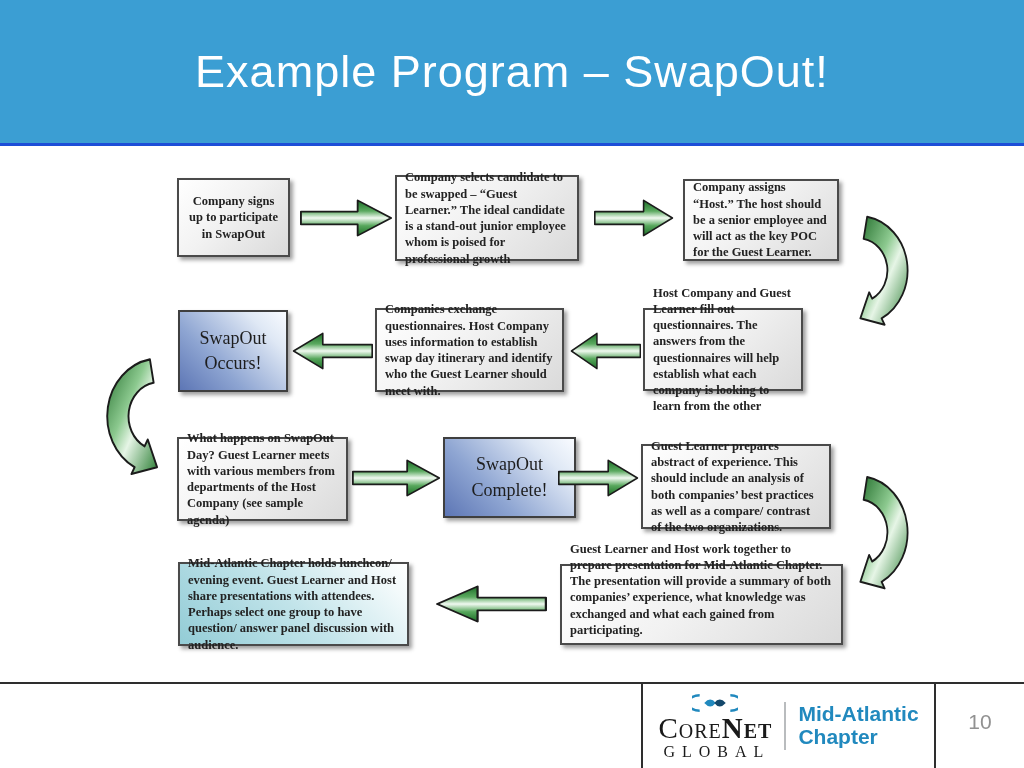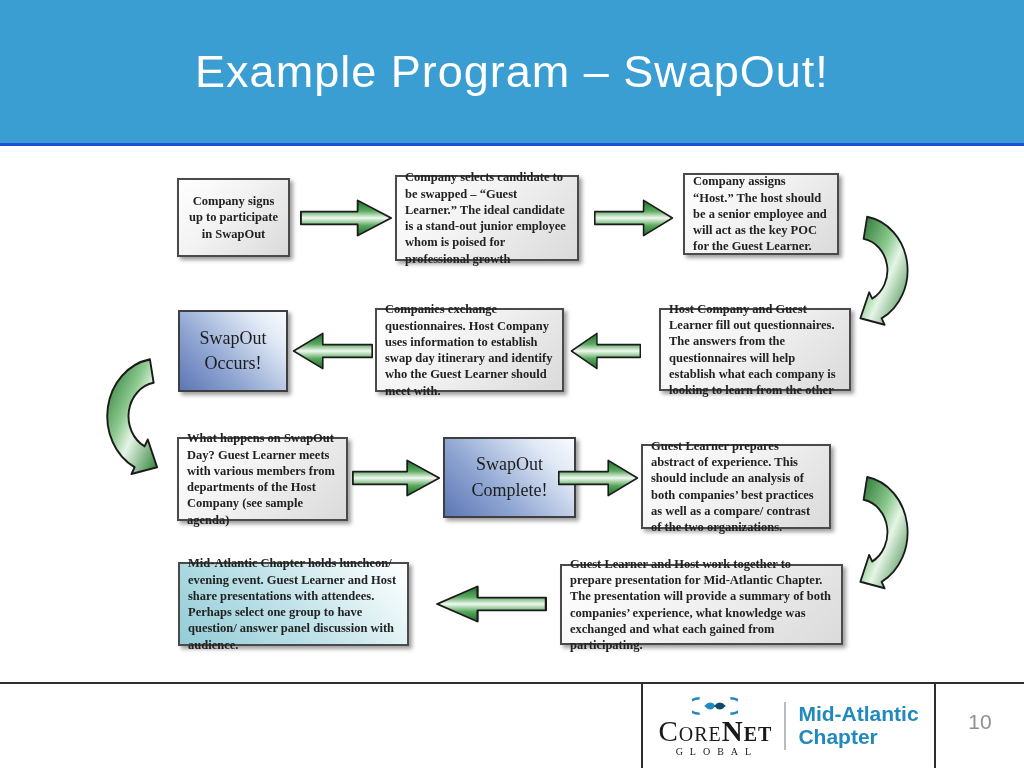--- a/index.html
+++ b/index.html
@@ -19,29 +19,29 @@
         display:flex;align-items:center;
         font-family:"Liberation Serif",serif;font-weight:bold;
         font-size:12.5px;line-height:1.3;color:#222;padding:5px 8px;text-align:left;}
   .fbox.center{justify-content:center;text-align:center;align-items:center;}
   .fbox.blue{background:linear-gradient(45deg,#5d76b5 0%,#8ea5d2 35%,#dfe8f5 78%,#f8fbff 100%);
              font-weight:normal;font-size:18px;line-height:1.4;color:#1d1d1d;border-color:#3f3f3f;}
   .fbox.cyan{background:linear-gradient(45deg,#93ccd6 0%,#c2e4ea 50%,#f3fafb 88%,#ffffff 100%);}
 
   #b1 {left:177px;top:178px;width:113px;height:79px;}
   #b2 {left:395px;top:175px;width:184px;height:86px;}
-  #b3 {left:683px;top:173px;width:156px;height:82px;}
-  #b4 {left:643px;top:308px;width:192px;height:83px;margin-left:16px;}
+  #b3 {left:683px;top:179px;width:156px;height:82px;}
+  #b4 {left:643px;top:308px;width:160px;height:83px;}
   #b5 {left:375px;top:308px;width:189px;height:84px;}
   #b6 {left:178px;top:310px;width:110px;height:82px;}
   #b7 {left:177px;top:437px;width:171px;height:84px;}
   #b8 {left:443px;top:437px;width:133px;height:81px;}
   #b9 {left:641px;top:444px;width:190px;height:85px;}
   #b10{left:178px;top:562px;width:231px;height:84px;}
-  #b11{left:560px;top:564px;width:283px;height:81px;}
+  #b11{left:560px;top:564px;width:283px;height:81px;align-items:flex-end;}
 
   
   .arrow{position:absolute;}
   .arrow svg{display:block;width:100%;height:100%;}
   #a1{left:300px;top:194px;width:93px;height:48px;}
   #a2{left:594px;top:194px;width:80px;height:48px;}
   #a3{left:292px;top:327px;width:81px;height:48px;}  
   #a4{left:570px;top:327px;width:71px;height:48px;}  
   #a5{left:352px;top:454px;width:89px;height:48px;}
   #a6{left:558px;top:454px;width:81px;height:48px;}
@@ -55,21 +55,21 @@
   
   .footer-line{position:absolute;left:0;top:682px;width:100%;height:2px;background:#2e2e2e;}
   .logo-panel{position:absolute;left:641px;top:684px;width:295px;height:84px;background:#ffffff;
               border-left:2px solid #2e2e2e;border-right:2px solid #2e2e2e;box-sizing:border-box;
               display:flex;align-items:center;justify-content:center;gap:12px;}
   .brand-block{text-align:center;line-height:1;}
   .brand-block svg{display:block;margin:0 auto 1px auto;}
   .brand{font-family:"Liberation Serif",serif;font-variant:small-caps;font-size:29px;
          color:#1a1a1a;letter-spacing:1px;}
   .brand .bold{font-weight:bold;}
-  .brand-sub{font-family:"Liberation Serif",serif;font-size:10px;color:#1a1a1a;
+  .brand-sub{font-family:"Liberation Serif",serif;font-size:16px;color:#1a1a1a;
              letter-spacing:7px;margin-top:1px;margin-left:3px;}
   .logo-divider{width:2px;height:48px;background:#b9bcbe;}
   .chapter-block{font-family:"Liberation Sans",sans-serif;font-weight:bold;font-size:21px;
                  color:#2189BE;line-height:1.08;text-align:left;}
   .page-num{position:absolute;left:938px;top:710px;width:84px;text-align:center;
             font-size:21px;color:#919191;font-family:"Liberation Sans",sans-serif;}
   .defs-holder{position:absolute;width:0;height:0;overflow:hidden;}
 </style>
 </head>
 <body>

